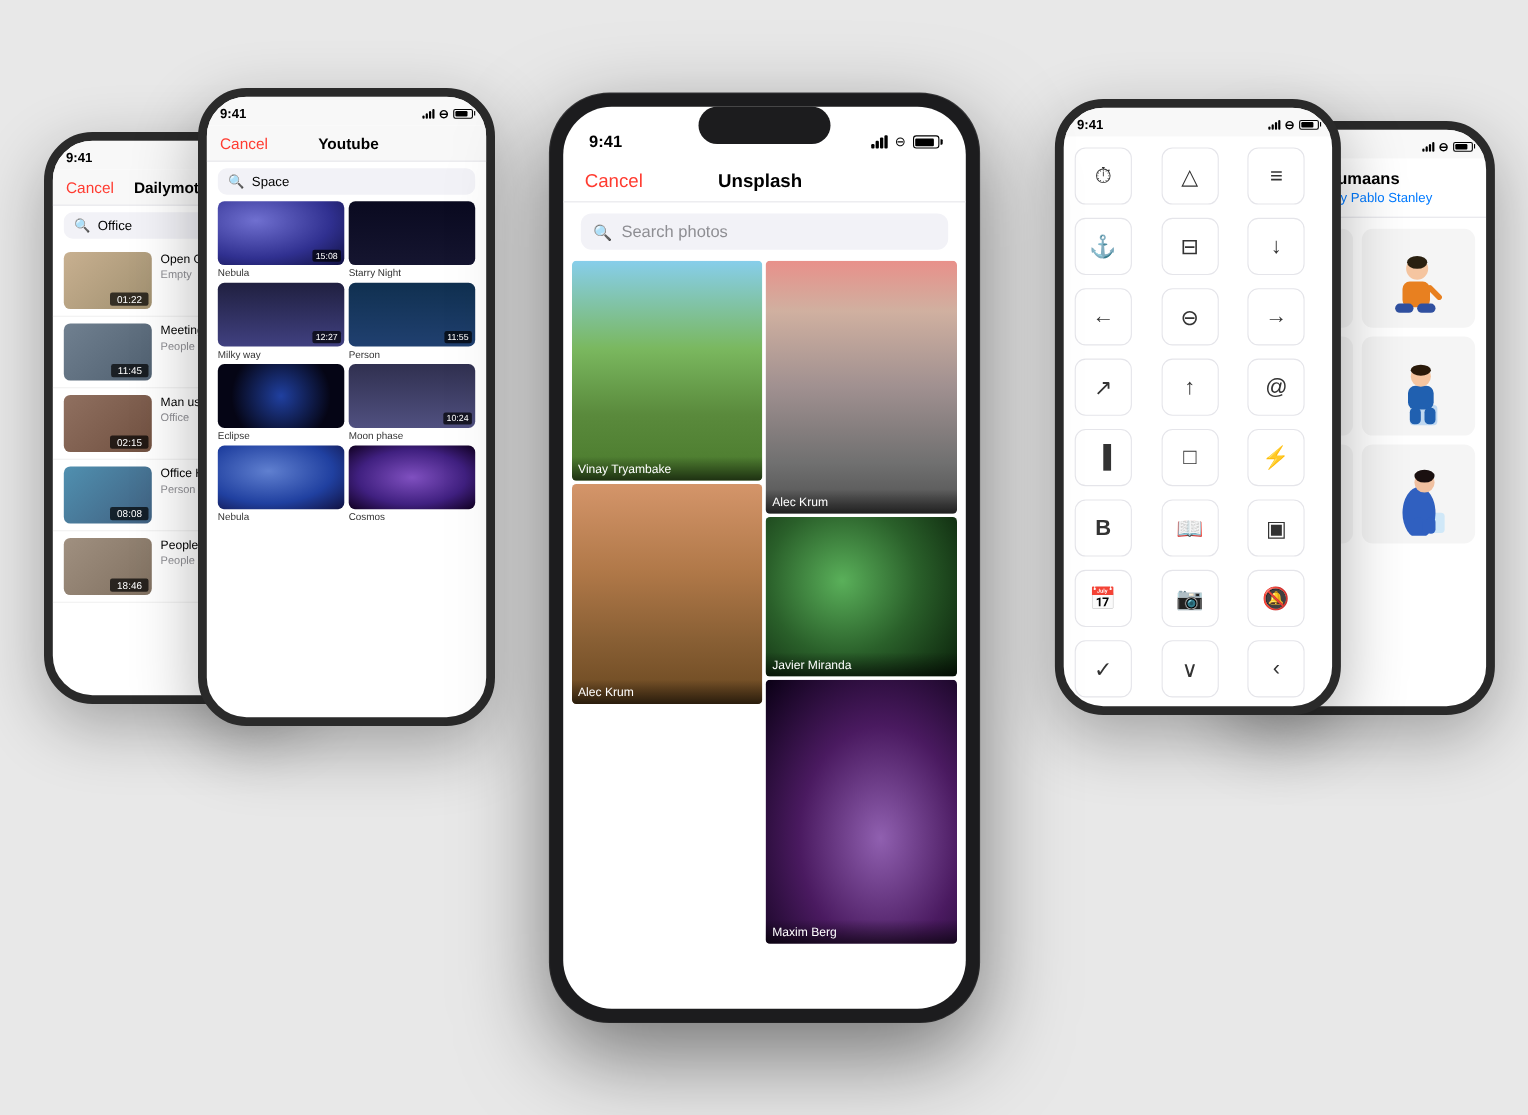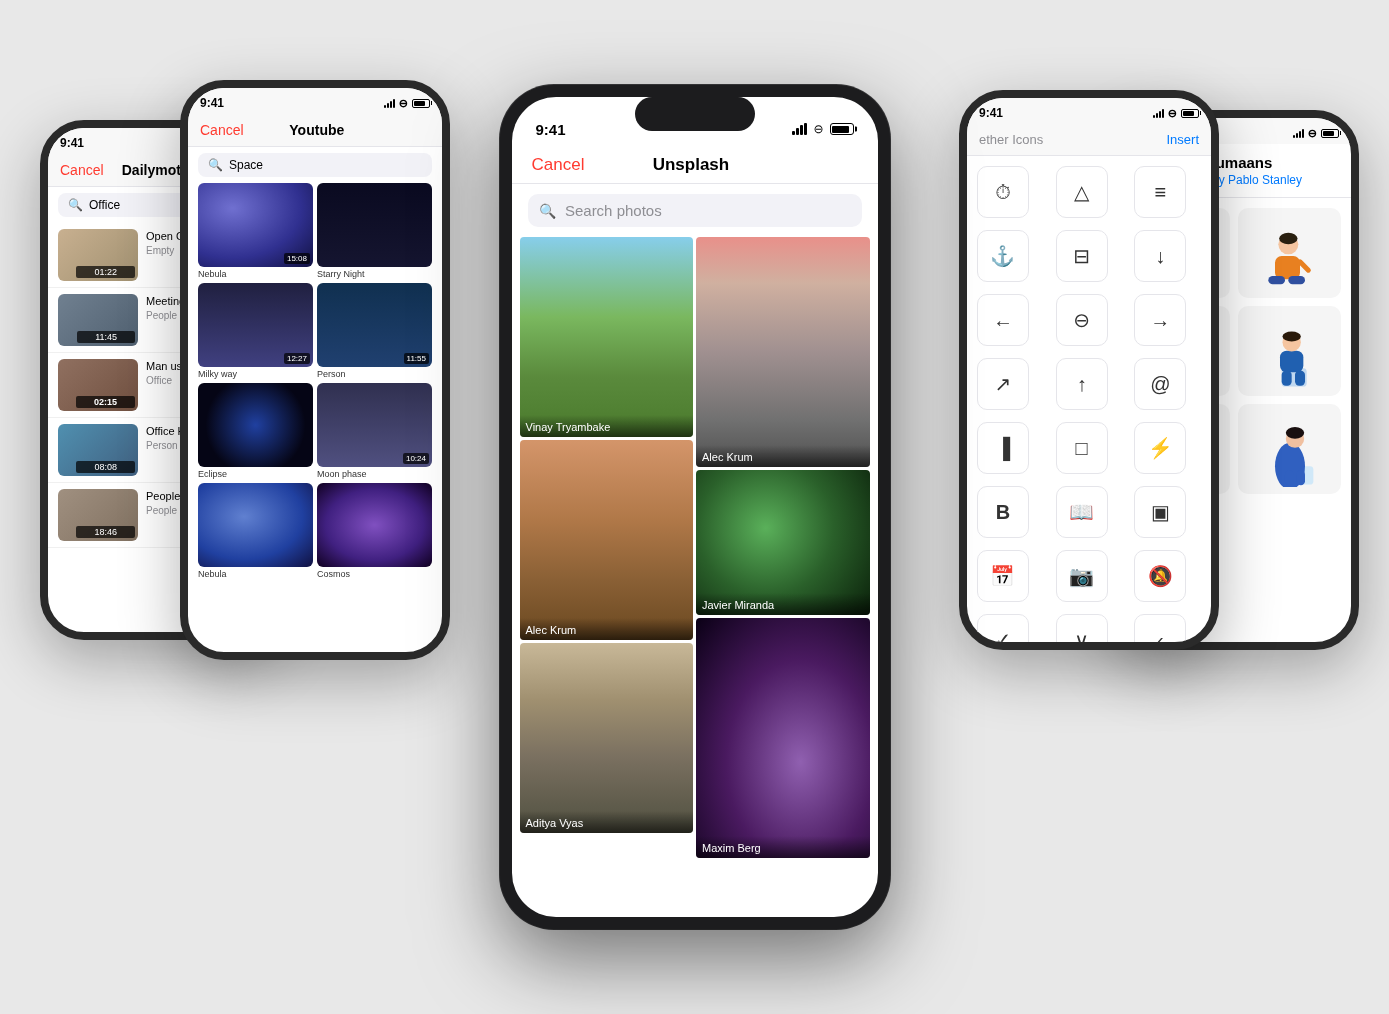--- a/index.html
+++ b/index.html
@@ -349,21 +349,21 @@
       overflow: hidden;
     }
 
     .dm-thumb-badge {
       position: absolute;
       bottom: 3px;
       right: 3px;
       background: rgba(0,0,0,0.7);
       color: #fff;
       font-size: 9px;
-      padding: 1px 18px;
+      padding: 1px 6px;
       border-radius: 2px;
     }
 
     .dm-item-info {
       flex: 1;
     }
 
     .dm-item-title {
       font-size: 11px;
       font-weight: 500;
@@ -397,21 +397,21 @@
       padding: 0 10px;
     }
 
     .yt-item {
       width: calc(50% - 2px);
       position: relative;
     }
 
     .yt-thumb {
       width: 100%;
-      height: 84px;
+      height: 58px;
       border-radius: 6px;
       overflow: hidden;
       position: relative;
     }
 
     .yt-badge {
       position: absolute;
       bottom: 3px;
       right: 3px;
       background: rgba(0,0,0,0.7);
@@ -541,21 +541,21 @@
   <div class="dm-list-item">
     <div class="dm-thumb" style="background:linear-gradient(135deg,#708090,#506070);">
       <span class="dm-thumb-badge">11:45</span>
     </div>
     <div class="dm-item-info">
       <div class="dm-item-title">Meeting Room</div>
       <div class="dm-item-sub">People</div>
     </div>
   </div>
   <div class="dm-list-item">
-    <div class="dm-thumb" style="background:linear-gradient(135deg,#907060,#705040);font-weight:bold;">
+    <div class="dm-thumb" style="background:linear-gradient(135deg,#907060,#705040);">
       <span class="dm-thumb-badge">02:15</span>
     </div>
     <div class="dm-item-info">
       <div class="dm-item-title">Man using a laptop</div>
       <div class="dm-item-sub">Office</div>
     </div>
   </div>
   <div class="dm-list-item">
     <div class="dm-thumb" style="background:linear-gradient(135deg,#5090b0,#406080);">
       <span class="dm-thumb-badge">08:08</span>
@@ -692,24 +692,20 @@
           <div class="photo-item">
             <div style="height:200px;background:linear-gradient(180deg,#87ceeb 0%,#7ab85f 40%,#5a8a3c 70%,#4a7a2c 100%);"></div>
             <div class="photo-caption">Vinay Tryambake</div>
           </div>
           <div class="photo-item">
             <div style="height:200px;background:linear-gradient(180deg,#d4956a 0%,#b07848 40%,#8a6035 70%,#6a4820 100%);">
               
             </div>
             <div class="photo-caption">Alec Krum</div>
           </div>
-          <div class="photo-item">
-            <div style="height:190px;background:linear-gradient(180deg,#c8b898 0%,#a09070 30%,#7a7060 60%,#505040 100%);"></div>
-            <div class="photo-caption">Aditya Vyas</div>
-          </div>
         </div>
 
         <div class="photo-col">
           <div class="photo-item">
             <div style="height:230px;background:linear-gradient(180deg,#e8908a 0%,#d0b0a0 20%,#a09090 50%,#707070 80%,#505050 100%);"></div>
             <div class="photo-caption">Alec Krum</div>
           </div>
           <div class="photo-item">
             <div style="height:145px;background:radial-gradient(circle at 40% 40%,#5ab05a,#2a602a 50%,#0a200a 100%);"></div>
             <div class="photo-caption">Javier Miranda</div>
@@ -733,24 +729,20 @@
           <span></span>
           <span></span>
           <span></span>
         </div>
       <span style="font-size:11px;">⊖</span>
       <div class="bg-battery">
           <div class="bg-battery-fill"></div>
         </div>
     </div>
   </div>
-  <div class="bg-phone-header">
-    <span style="font-size:13px;color:#8e8e93;">ether Icons</span>
-    <span style="font-size:13px;color:#007aff;">Insert</span>
-  </div>
   <div class="icons-panel">
     <div class="icon-grid">
       <div class="icon-cell">
           <span class="icon-sym">⏱</span>
         </div>
       <div class="icon-cell">
           <span class="icon-sym">△</span>
         </div>
       <div class="icon-cell">
           <span class="icon-sym">≡</span>

